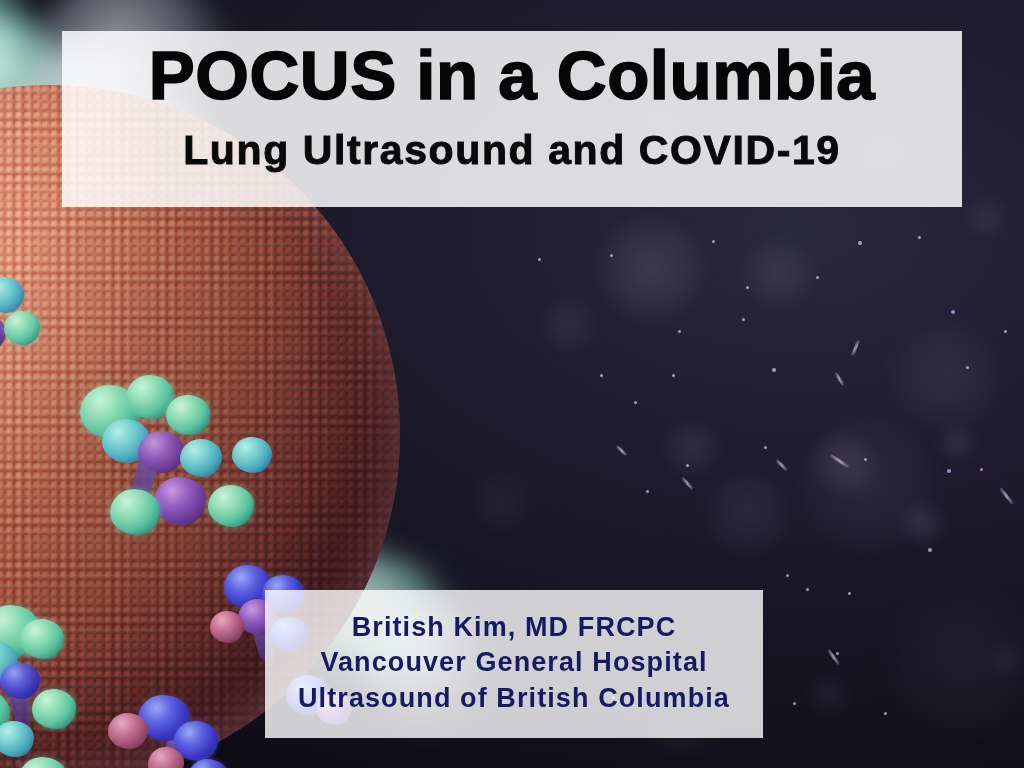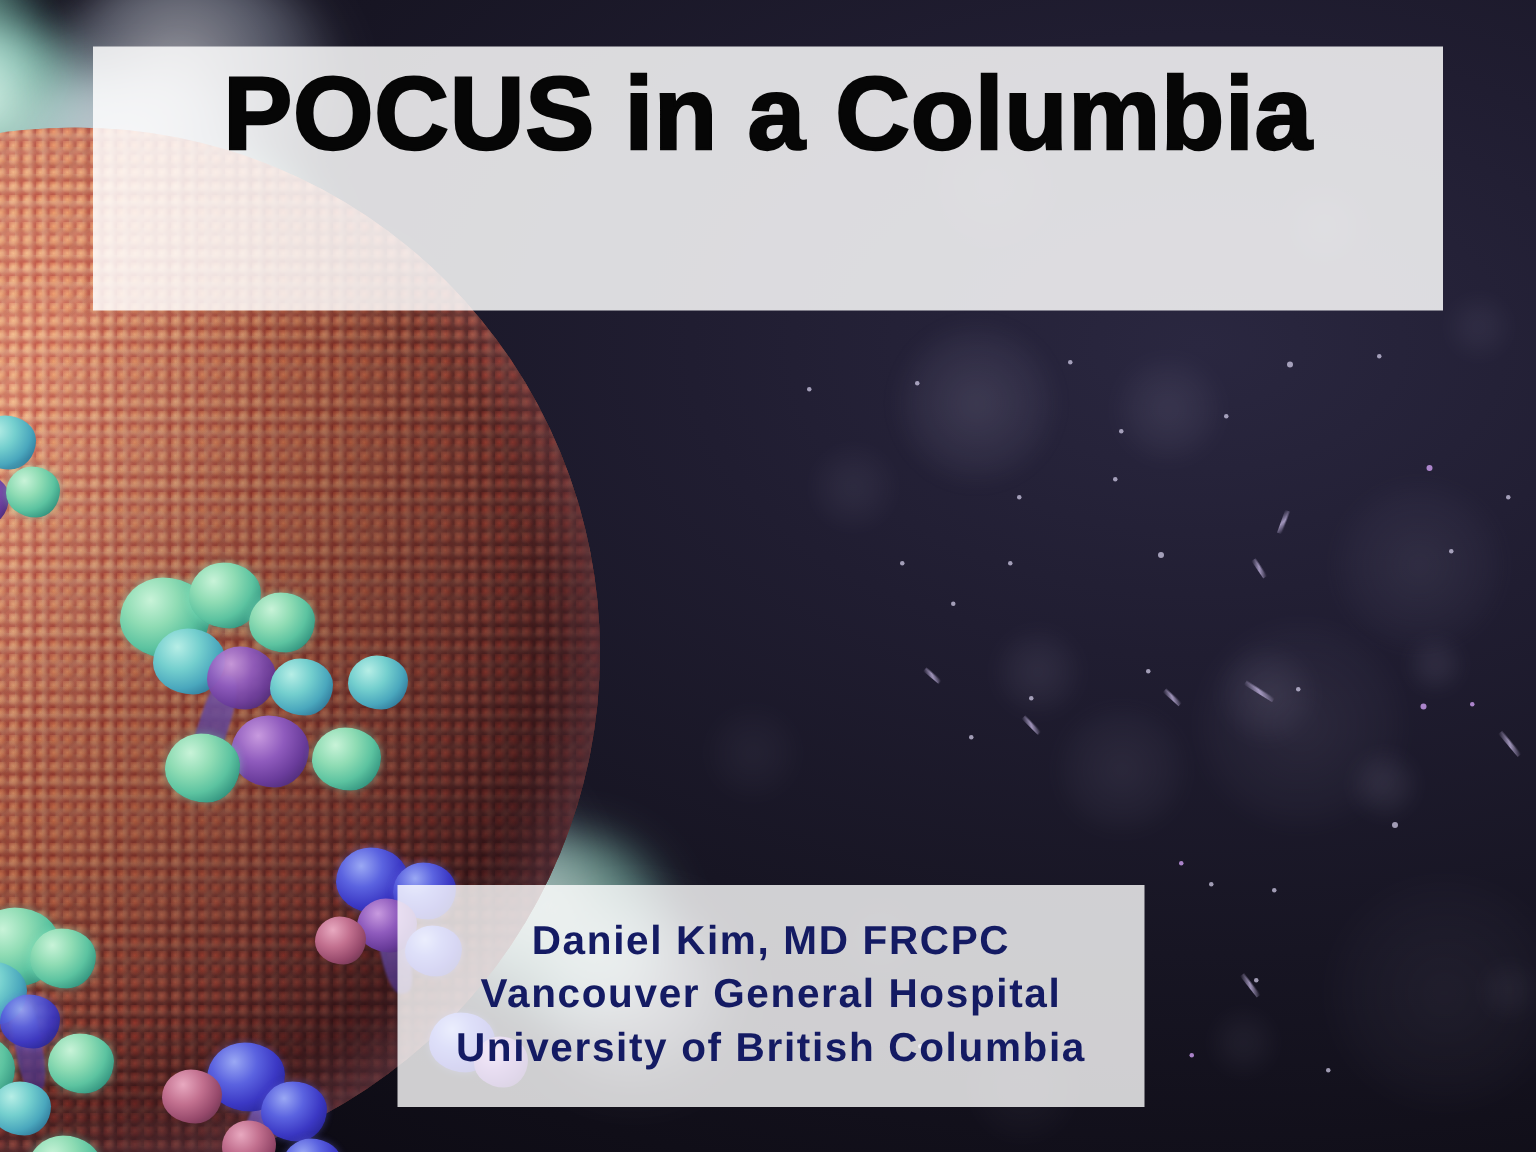--- a/index.html
+++ b/index.html
@@ -354,21 +354,22 @@
     </div>
 
     <div class="spike" style="left:586px;top:590px;">
       <div class="knob k-blue" style="left:0px;top:0px;width:44px;height:40px;"></div>
       <div class="knob k-purple" style="left:30px;top:16px;width:36px;height:34px;"></div>
     </div>
   </div>
 
   <div id="title-panel">
     <div id="title-main">POCUS in a Columbia</div>
+    <div id="title-sub">Lung Ultrasound and COVID-19</div>
   </div>
 
   <div id="author-panel">
-    <div class="author-line">Daniel Kim, MD FRCPC</div>
+    <div class="author-line">British Kim, MD FRCPC</div>
     <div class="author-line">Vancouver General Hospital</div>
-    <div class="author-line">University of British Columbia</div>
+    <div class="author-line">Ultrasound of British Columbia</div>
   </div>
 
 </div>
 
 </body></html>

